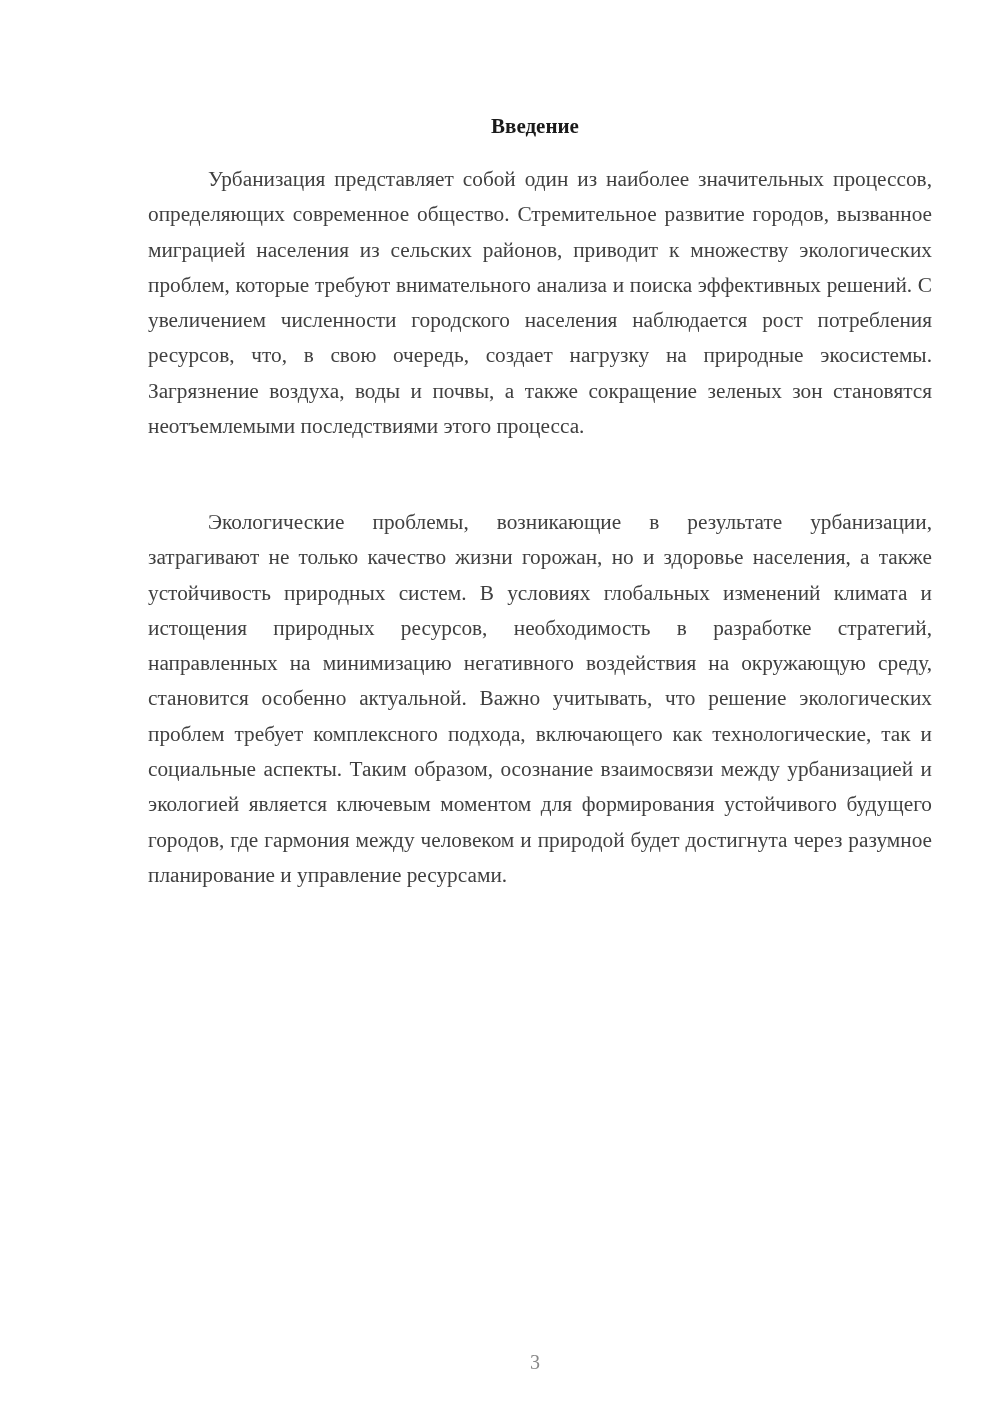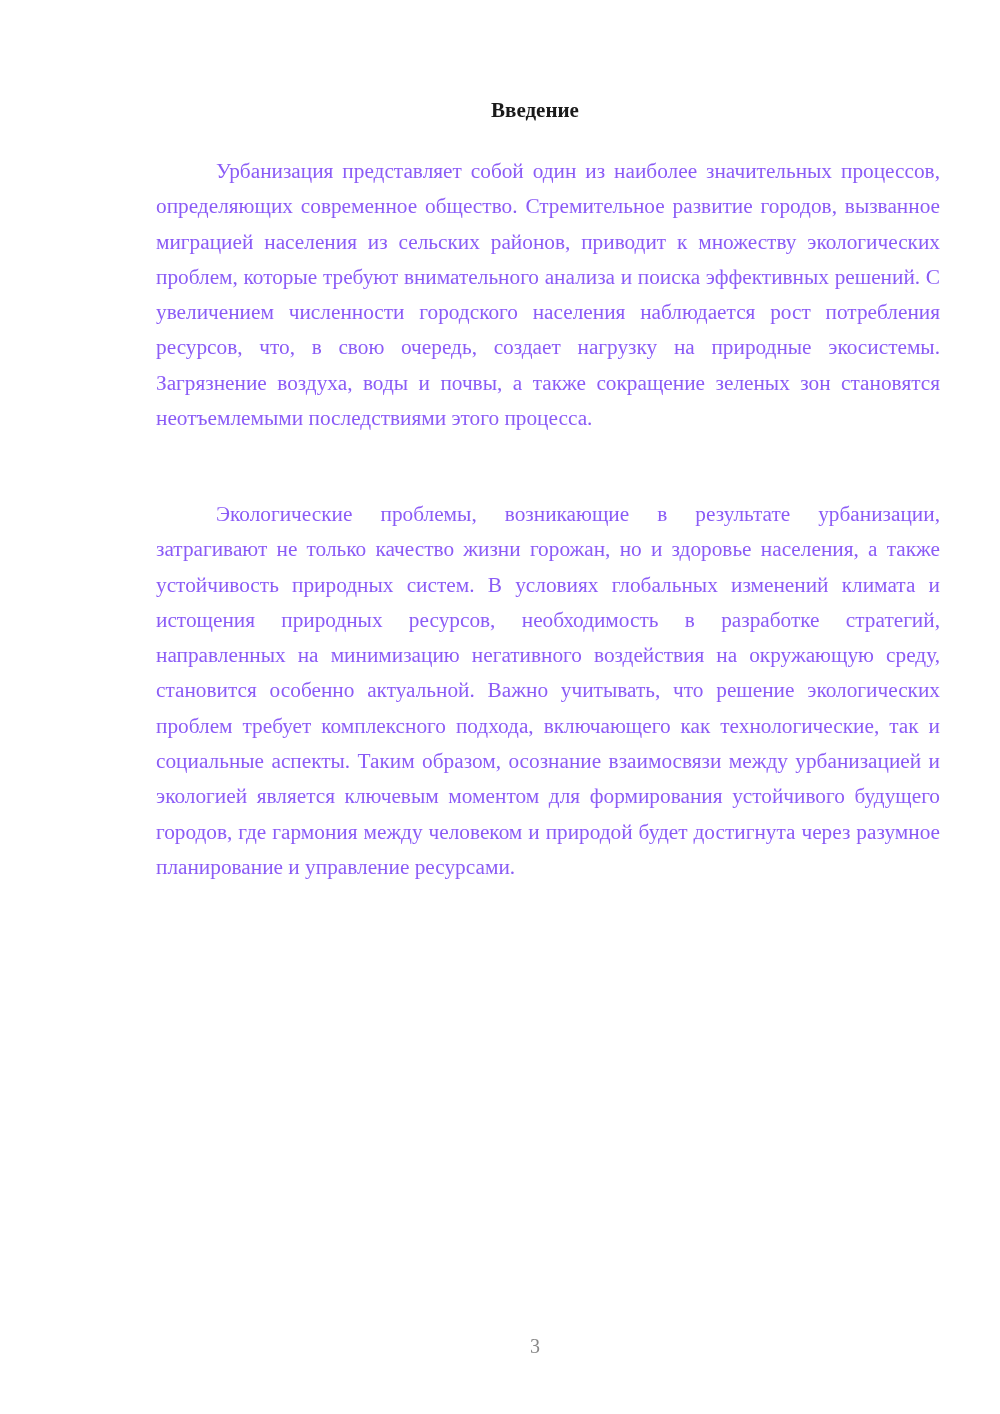--- a/index.html
+++ b/index.html
@@ -1,25 +1,25 @@
 <!DOCTYPE html>
 <html><head>
 <meta charset="utf-8">
 <style>
   html, body { margin: 0; padding: 0; background: #ffffff; }
   body { width: 1000px; height: 1414px; position: relative; overflow: hidden; }
-  .page { position: absolute; left: 0; top: 0; width: 1000px; height: 1084px; background: #fff; }
+  .page { position: absolute; left: 0; top: 16px; width: 1000px; height: 1084px; background: #fff; }
   .title {
     position: absolute; top: 98px; left: 0; width: 1070px; text-align: center;
     font-family: "Liberation Serif", serif; font-weight: bold; font-size: 21px; color: #1a1a1a;
   }
   .body-text {
     position: absolute; left: 144px; width: 784px;
     font-family: "Liberation Serif", serif; font-size: 21.3px; line-height: 35.3px;
-    color: #8b5cf6; text-align: justify; text-indent: 60px; margin: 12px;
+    color: #404040; text-align: justify; text-indent: 60px; margin: 4px;
   }
   .p1 { top: 142px; }
   .p2 { top: 485px; }
   .page-number {
     position: absolute; top: 1335px; left: 0; width: 1070px; text-align: center;
     font-family: "Liberation Serif", serif; font-size: 20px; color: #888;
   }
 </style>
 </head>
 <body>

